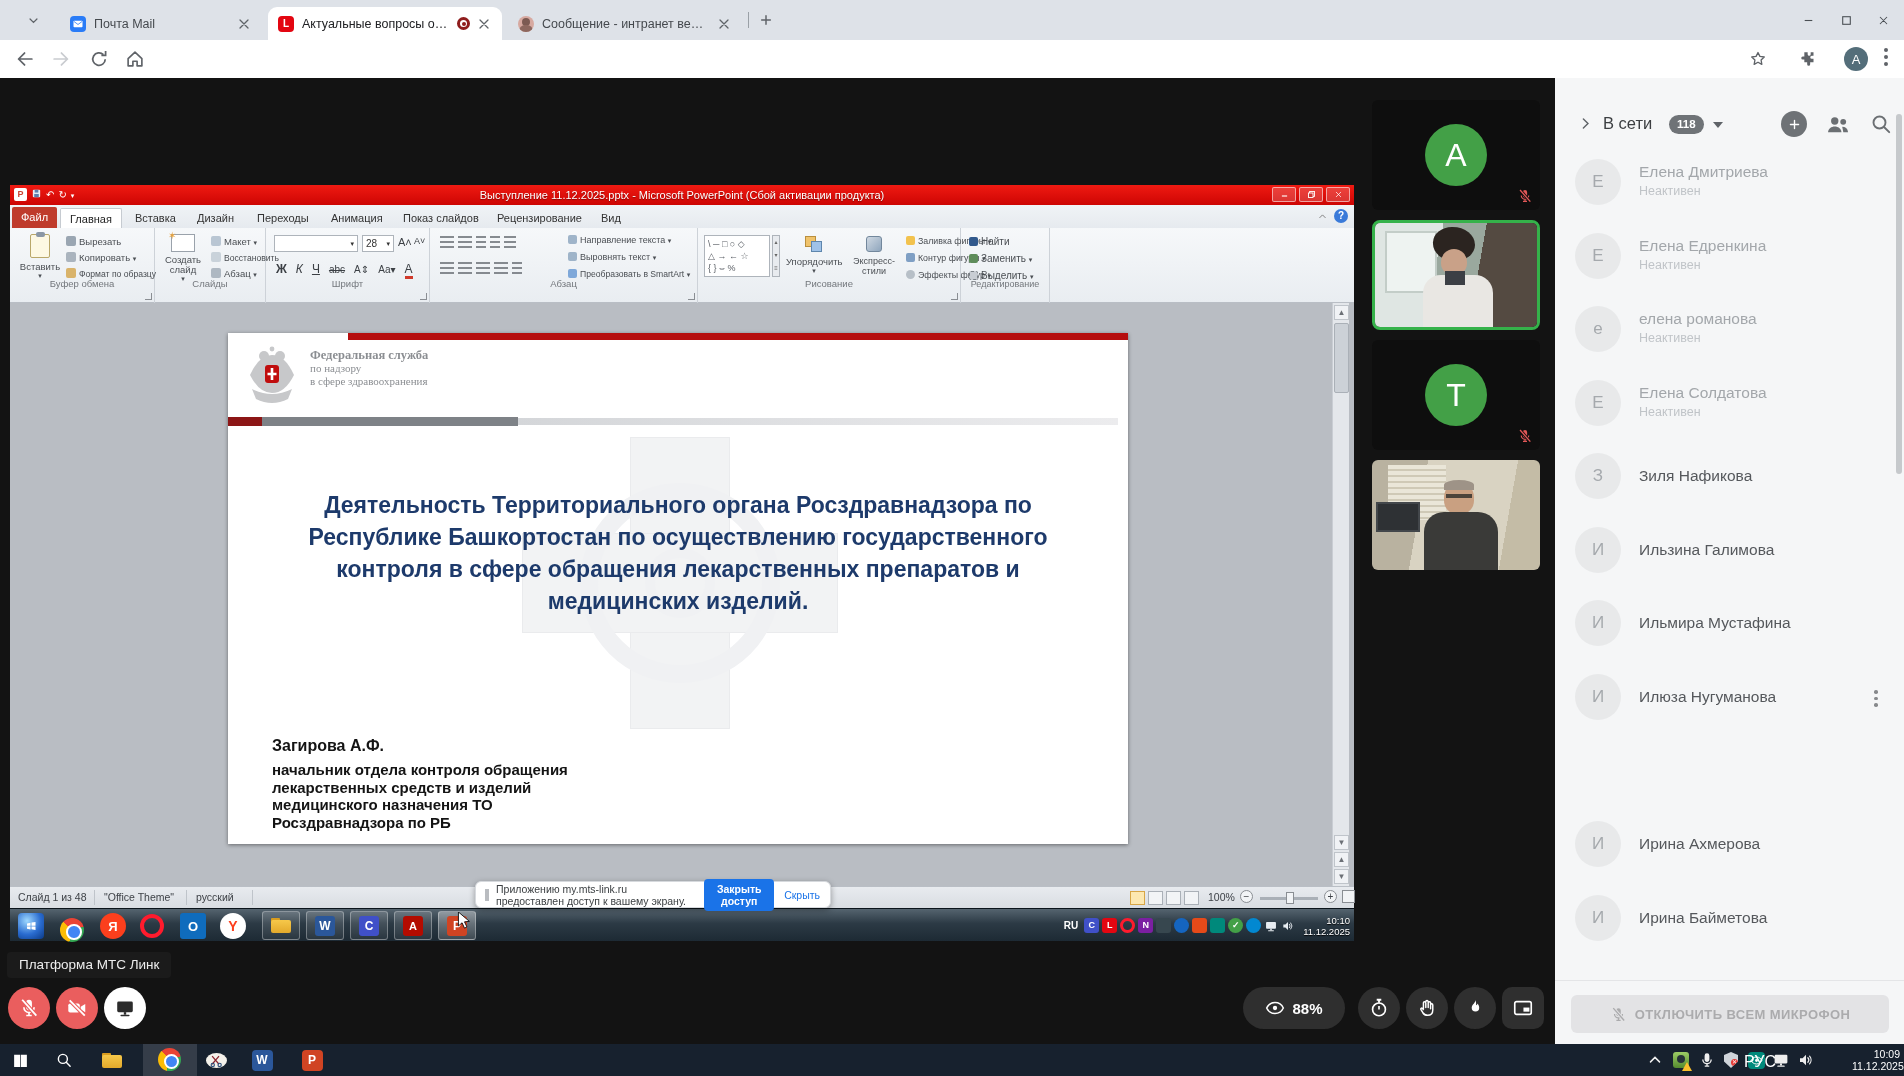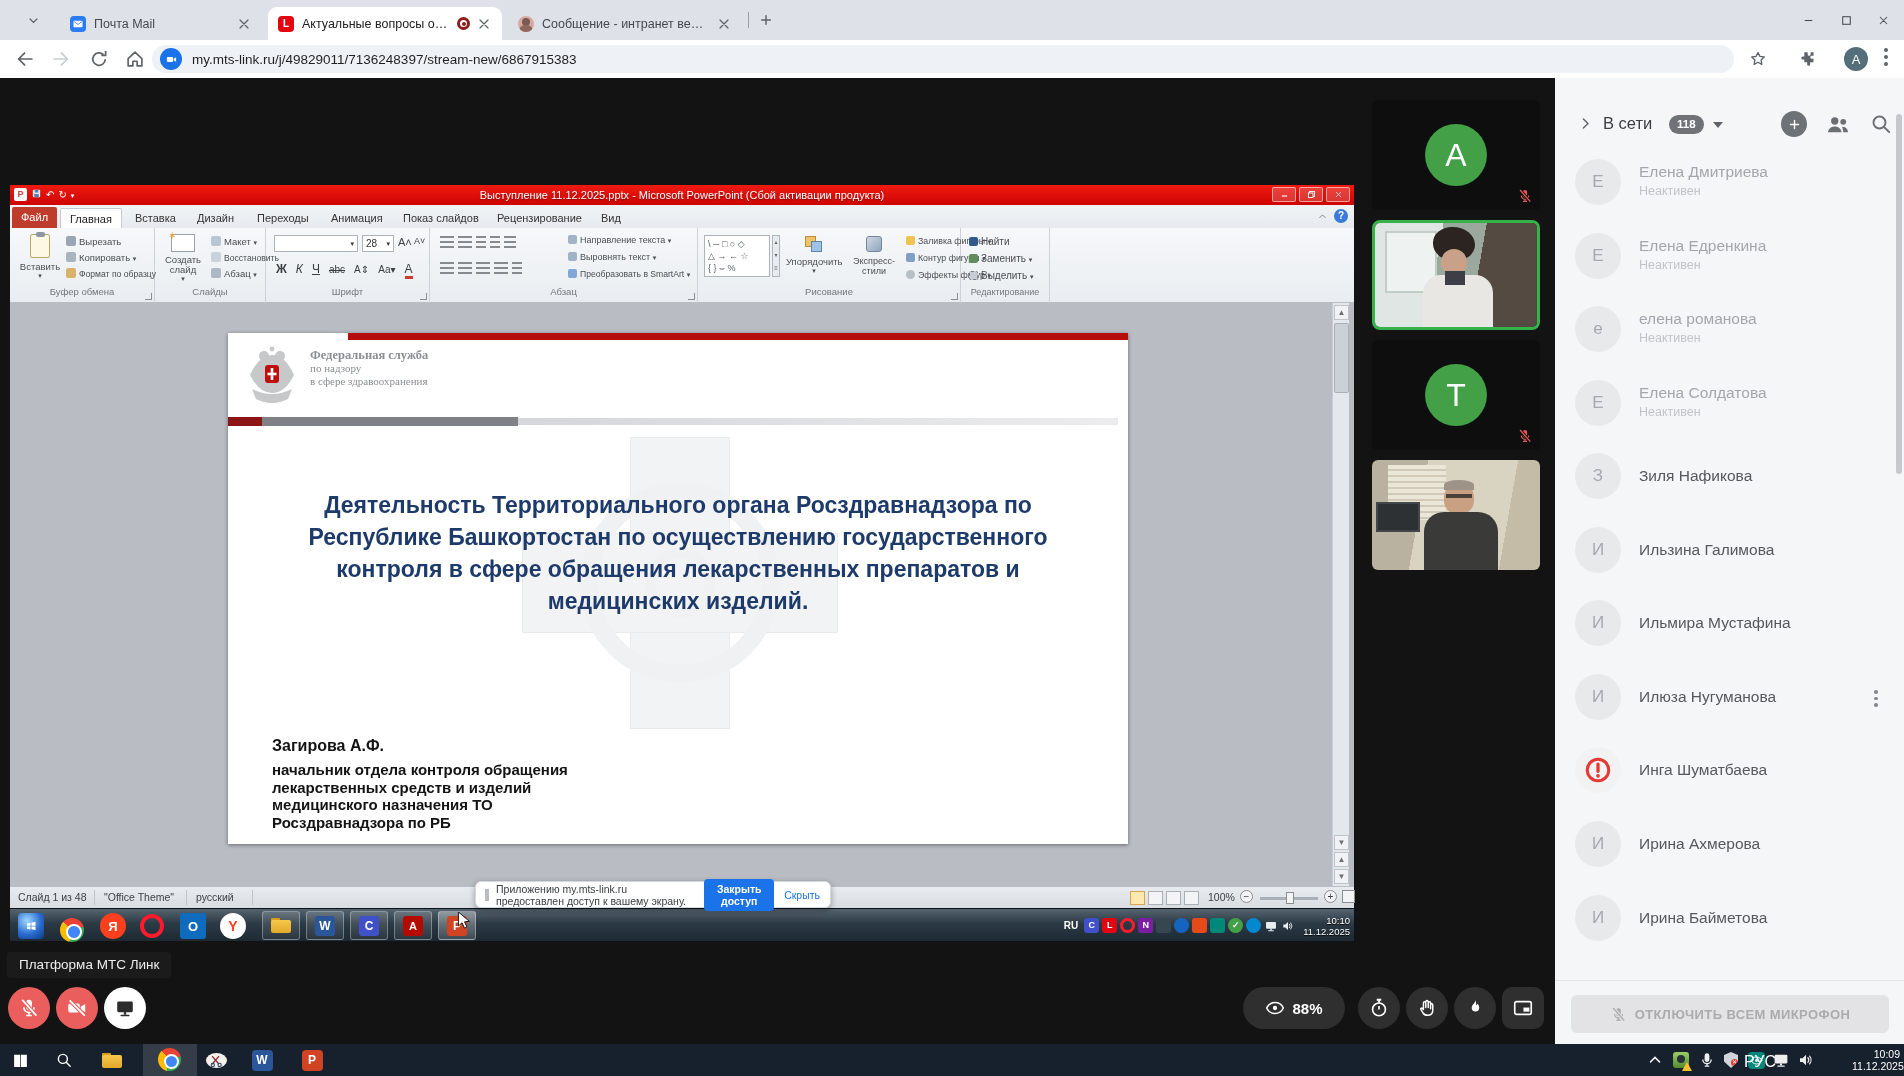--- a/index.html
+++ b/index.html
@@ -30,21 +30,21 @@
 .qat{display:flex;gap:4px;margin-left:4px;z-index:2}
 .qat>span{font-size:10px;color:#fff;line-height:14px}
 .qat .pbox{width:13px;height:13px;background:#fff;color:#c43;font-weight:bold;font-size:9px;text-align:center;line-height:13px;border-radius:2px}
 .winbtn{width:24px;height:15px;border:1px solid rgba(255,255,255,.55);background:rgba(255,255,255,.18);border-radius:2px;display:flex;align-items:center;justify-content:center;color:#fff}
 #ppt-tabs{position:absolute;left:0;top:20px;width:1344px;height:40px;background:linear-gradient(#f0f3f6,#dfe4ea);border-bottom:1px solid #c6cbd1;font-size:11px;color:#333}
 .rtab{position:absolute;top:3px;height:20px;line-height:20px;padding:0 9px}
 .rtab.file{background:#bf3b2c;color:#fff;border-radius:2px 2px 0 0;top:2px;height:21px}
 .rtab.on{background:#fff;border:1px solid #c6cbd1;border-bottom:none;border-radius:2px 2px 0 0;color:#222}
 #ribbon{position:absolute;left:0;top:43px;width:1344px;height:75px;background:linear-gradient(#f6f8fa,#e9edf1);border-bottom:1px solid #b9bec5;font-size:10px;color:#4a4e53}
 .grp{position:absolute;top:0;height:75px;border-right:1px solid #cdd2d8}
-.glabel{position:absolute;bottom:6px;left:0;right:0;text-align:center;font-size:9.5px;color:#73777c}
+.glabel{position:absolute;bottom:14px;left:0;right:0;text-align:center;font-size:9.5px;color:#73777c}
 .launch{position:absolute;right:2px;bottom:3px;width:7px;height:7px;border-right:1.5px solid #8a8e93;border-bottom:1.5px solid #8a8e93}
 .mrow{position:absolute;white-space:nowrap;font-size:9.5px;color:#4a4e53}
 .mrow .mi{display:inline-block;width:10px;height:10px;border-radius:2px;vertical-align:-1px;margin-right:3px}
 .bigbtn{position:absolute;text-align:center;font-size:9.5px;color:#4a4e53}
 .fbox{position:absolute;height:17px;background:#fff;border:1px solid #aeb4bb;font-size:10px;color:#333;line-height:15px;padding:0 3px}
 .fg{display:inline-block;margin-right:9px;font-size:12px;color:#3c4045}
 .albox{display:inline-block;width:14px;height:12px;margin-right:4px;background:repeating-linear-gradient(#6b7076 0 2px,transparent 2px 5px);opacity:.8}
 
 #slidearea{position:absolute;left:0;top:118px;width:1344px;height:583px;background:#b9bdc3}
 #slide{position:absolute;left:218px;top:30px;width:900px;height:511px;background:#fff;box-shadow:0 1px 4px rgba(0,0,0,.45);overflow:hidden}
@@ -291,28 +291,20 @@
     </svg>
   <svg class="ic navic" style="left:50px;transform:scaleX(-1);color:#c9ccd0">
       <use href="#i-back"></use>
     </svg>
   <svg class="ic navic" style="left:88px">
       <use href="#i-reload"></use>
     </svg>
   <svg class="ic navic" style="left:124px">
       <use href="#i-home"></use>
     </svg>
-  <div id="omnibox">
-    <span id="omni-cam">
-        <svg class="ic" width="13" height="13" viewBox="0 0 24 24">
-          <use href="#i-cam"></use>
-        </svg>
-      </span>
-    <span id="url">my.mts-link.ru/j/49829011/7136248397/stream-new/6867915383</span>
-  </div>
   <svg class="ic abs" style="left:1748px;top:9px;width:20px;height:20px;color:#5f6368">
       <use href="#i-star"></use>
     </svg>
   <svg class="ic abs" style="left:1796px;top:9px;width:20px;height:20px;color:#5f6368">
       <use href="#i-puzzle"></use>
     </svg>
   <div class="abs" style="left:1844px;top:7px;width:24px;height:24px;border-radius:50%;background:#546e7a;color:#fff;font-size:13px;display:flex;align-items:center;justify-content:center">A</div>
   <div class="abs" style="left:1884px;top:8px;width:4px;height:22px">
       <i style="display:block;width:4px;height:4px;border-radius:50%;background:#5f6368;margin-bottom:3px"></i>
       <i style="display:block;width:4px;height:4px;border-radius:50%;background:#5f6368;margin-bottom:3px"></i>
@@ -714,28 +706,20 @@
   </div>
   <div class="prow" style="top:593px">
     <div class="pava">И</div>
     <div class="pname" style="top:17px">Илюза Нугуманова</div>
     <span class="kebab">
         <i></i>
         <i></i>
         <i></i>
       </span>
   </div>
-  <div class="prow" style="top:666px">
-    <div class="pava" style="background:#f2f2f3">
-      <svg class="ic" width="30" height="30" viewBox="0 0 24 24" style="color:#e53935">
-          <use href="#i-warn"></use>
-        </svg>
-    </div>
-    <div class="pname" style="top:17px">Инга Шуматбаева</div>
-  </div>
   <div class="prow" style="top:740px">
     <div class="pava">И</div>
     <div class="pname" style="top:17px">Ирина Ахмерова</div>
   </div>
   <div class="prow" style="top:814px">
     <div class="pava">И</div>
     <div class="pname" style="top:17px">Ирина Байметова</div>
   </div>
 
   <div id="pscroll"></div>

